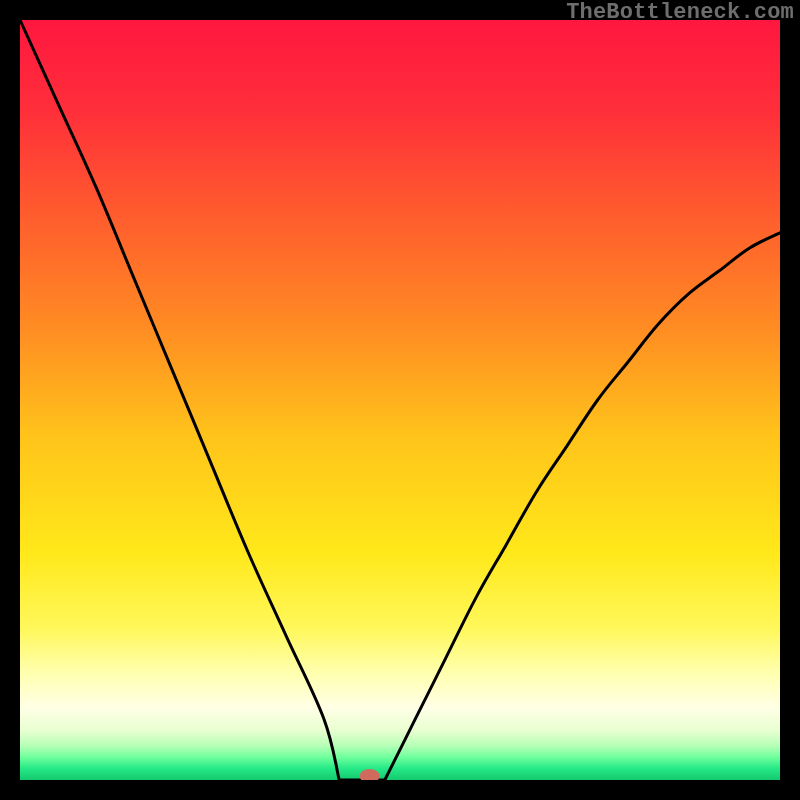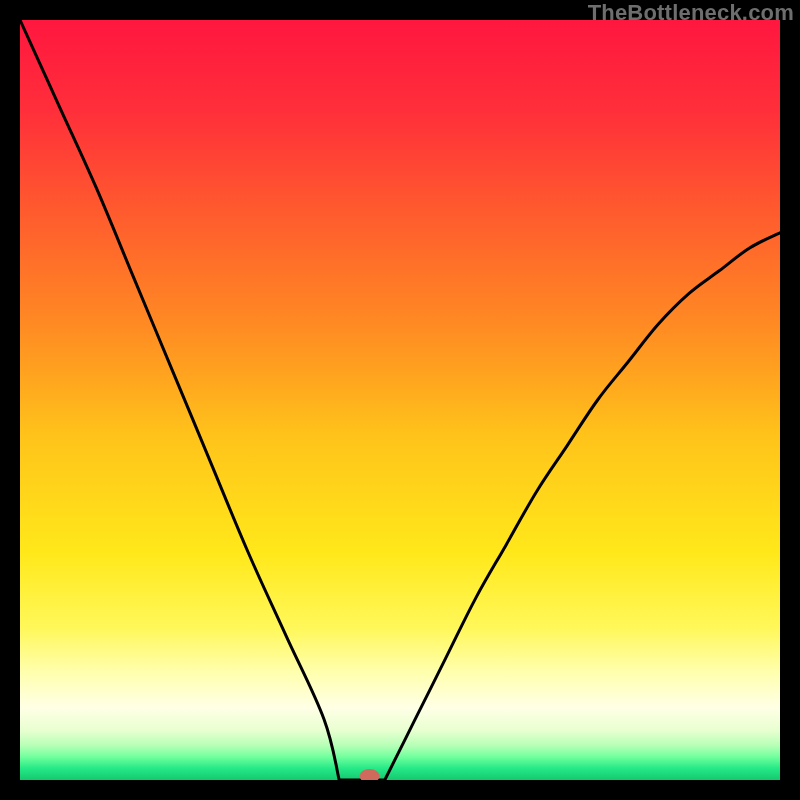--- a/index.html
+++ b/index.html
@@ -22,21 +22,21 @@
     position: absolute;
     left: 0;
     top: 0;
     width: 760px;
     height: 760px;
   }
   .watermark {
     position: absolute;
     top: 0px;
     right: 6px;
-    font-family: Liberation Sans, sans-serif;
+    font-family: Liberation Mono, monospace;
     font-size: 22px;
     font-weight: 600;
     color: #6e6e6e;
     letter-spacing: 0.2px;
     user-select: none;
   }
 </style>
 </head>
 <body>
 

